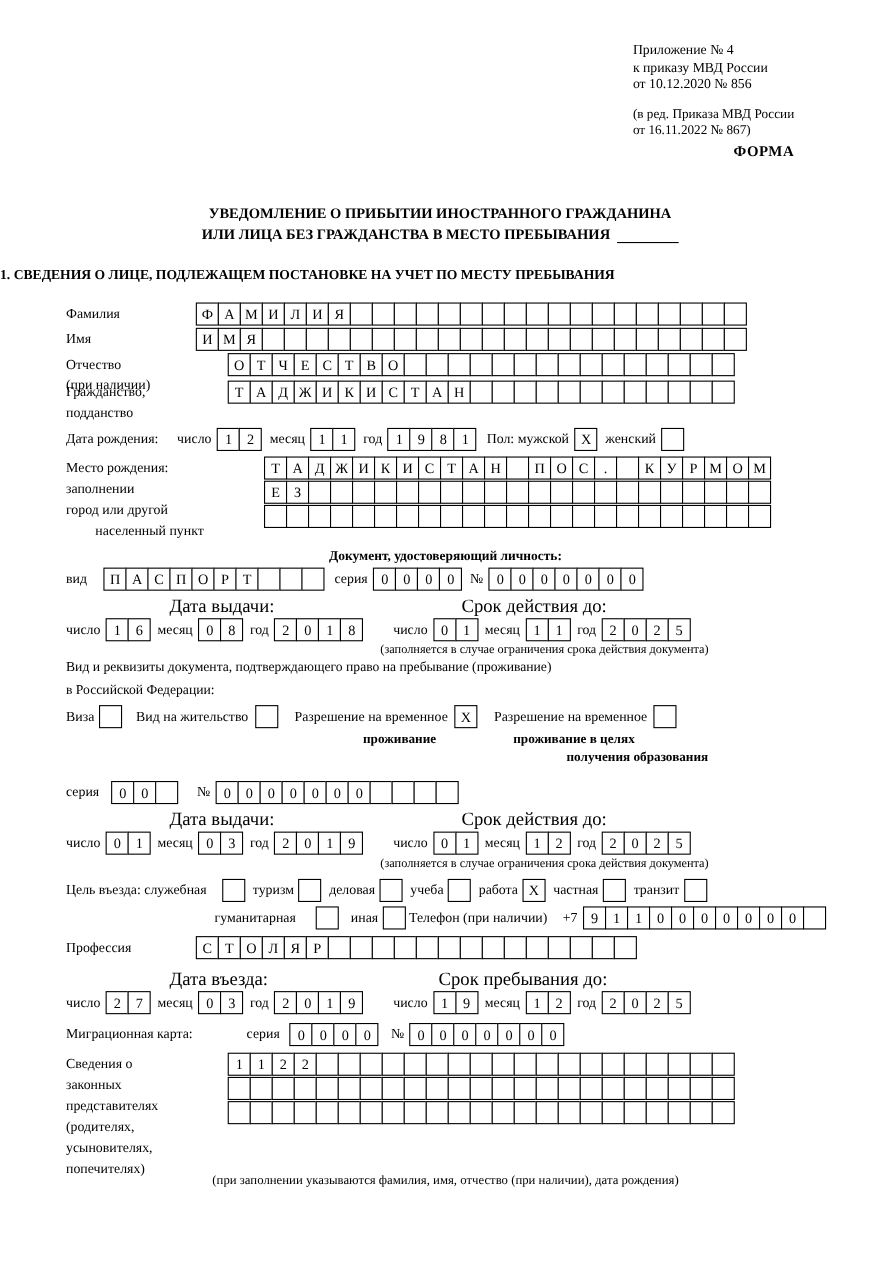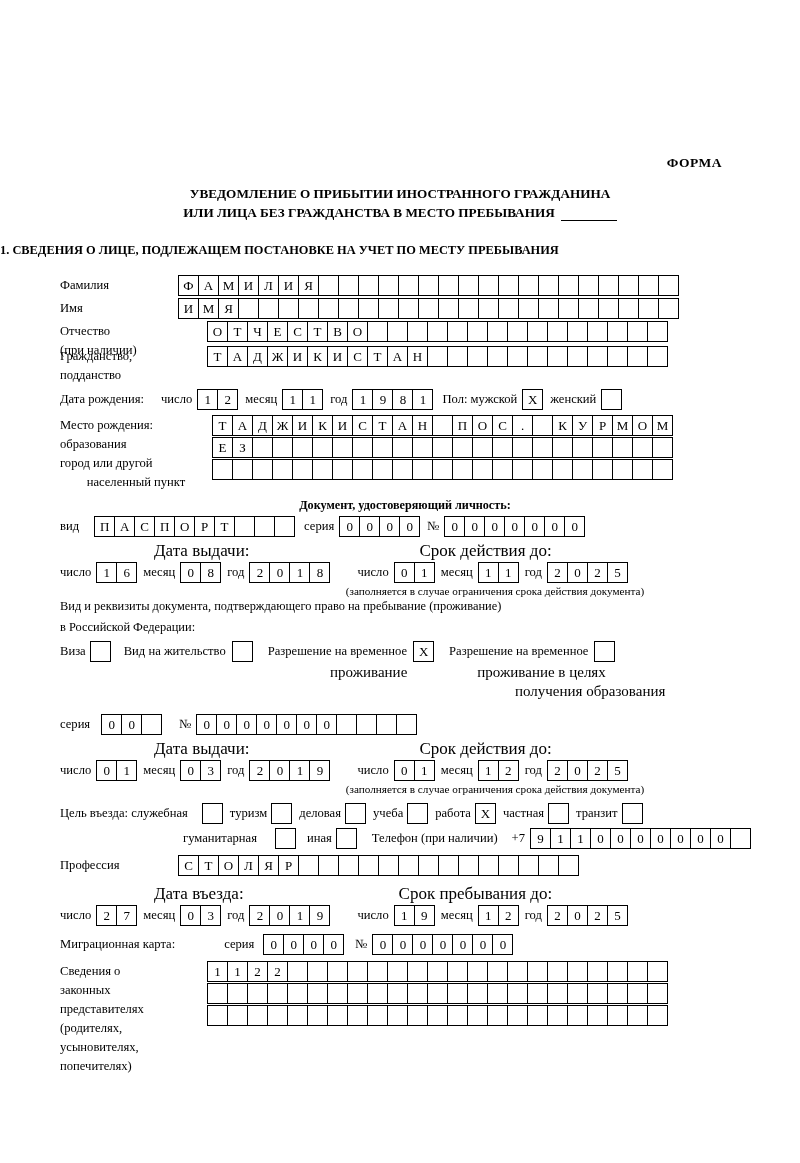--- a/index.html
+++ b/index.html
@@ -22,21 +22,21 @@
     top:38px;
     font-size:12.5px;
     line-height:15.5px;
     text-align:left;
   }
   .hdr .l{white-space:nowrap;}
   .hdr .grp2{margin-top:11px;font-size:12px;}
   .forma{
     position:absolute;
     right:78px;
-    top:155px;
+    top:130px;
     font-weight:bold;
     font-size:13.5px;
     letter-spacing:0.5px;
   }
   .title{
     position:absolute;
     left:0;right:0;
     top:184px;
     text-align:center;
     font-weight:bold;
@@ -104,27 +104,36 @@
   }
   .footer-note{
     text-align:center;
     font-size:11.6px;
     margin-top:8px;
   }
   .inline-lbl{padding-top:3px;padding-right:5px;white-space:nowrap;}
   .purposes{display:flex;align-items:flex-start;flex-wrap:nowrap;}
   .permit-line{display:flex;align-items:flex-start;margin-top:4px;}
   .permit-line .t{padding-top:3px;white-space:nowrap;}
-  .subcaption{font-size:15px;}
+  .subcaption{font-size:12px;font-weight:bold;}
 </style>
 </head>
 <body>
 
 <div class="page">
 
+  <div class="hdr">
+    <div class="l">Приложение № 4</div>
+    <div class="l">к приказу МВД России</div>
+    <div class="l">от 10.12.2020 № 856</div>
+    <div class="grp2">
+      <div class="l">(в ред. Приказа МВД России</div>
+      <div class="l">от 16.11.2022 № 867)</div>
+    </div>
+  </div>
 
   <div class="forma">ФОРМА</div>
 
   <div class="title">
     <div>УВЕДОМЛЕНИЕ О ПРИБЫТИИ ИНОСТРАННОГО ГРАЖДАНИНА</div>
     <div>
       <span class="ln2">ИЛИ ЛИЦА БЕЗ ГРАЖДАНСТВА В МЕСТО ПРЕБЫВАНИЯ</span><span class="ul-blank"></span>
     </div>
   </div>
 
@@ -280,24 +289,24 @@
       <div class="inline-lbl" style="padding-left:10px;">Пол: мужской</div>
       <div class="boxes" id="bx-male">
           <div class="bx">Х</div>
         </div>
       <div class="inline-lbl" style="padding-left:8px;">женский</div>
       <div class="boxes" id="bx-female">
           <div class="bx"></div>
         </div>
     </div>
 
-    <div class="row" style="margin-top:5px;">
+    <div class="row" style="margin-top:5px;gap:28px;">
       <div class="labelcol2 stack">
         <div>Место рождения:</div>
-        <div style="margin-top:4px;">образования</div>
+        <div style="margin-top:4px;">заполнении</div>
         <div style="margin-top:4px;">город или другой</div>
         <div style="margin-top:4px;text-align:center;">населенный пункт</div>
       </div>
       <div class="stack">
         <div class="boxes" id="bx-bp1">
             <div class="bx">Т</div>
             <div class="bx">А</div>
             <div class="bx">Д</div>
             <div class="bx">Ж</div>
             <div class="bx">И</div>
@@ -590,21 +599,21 @@
     <div class="row" style="margin-top:4px;justify-content:flex-end;">
       <div style="width:70px;"></div>
       <div class="t" style="padding-top:3px;padding-right:4px;">гуманитарная</div>
       <div class="boxes" id="bx-p7" style="margin-left:14px;">
           <div class="bx"></div>
         </div>
       <div class="t" style="padding-top:3px;padding-left:12px;padding-right:4px;">иная</div>
       <div class="boxes" id="bx-p8">
           <div class="bx"></div>
         </div>
-      <div class="t" style="padding-top:3px;padding-left:16px;padding-right:4px;">Телефон (при наличии)</div>
+      <div class="t" style="padding-top:3px;padding-left:4px;padding-right:4px;">Телефон (при наличии)</div>
       <div class="t" style="padding-top:3px;padding-left:10px;padding-right:5px;">+7</div>
       <div class="boxes" id="bx-phone">
           <div class="bx">9</div>
           <div class="bx">1</div>
           <div class="bx">1</div>
           <div class="bx">0</div>
           <div class="bx">0</div>
           <div class="bx">0</div>
           <div class="bx">0</div>
           <div class="bx">0</div>
@@ -786,15 +795,16 @@
             <div class="bx"></div>
             <div class="bx"></div>
             <div class="bx"></div>
             <div class="bx"></div>
             <div class="bx"></div>
             <div class="bx"></div>
           </div>
       </div>
     </div>
 
+    <div class="footer-note" style="margin-top:-6px;">(при заполнении указываются фамилия, имя, отчество (при наличии), дата рождения)</div>
 
   </div>
 </div>
 
 </body></html>

